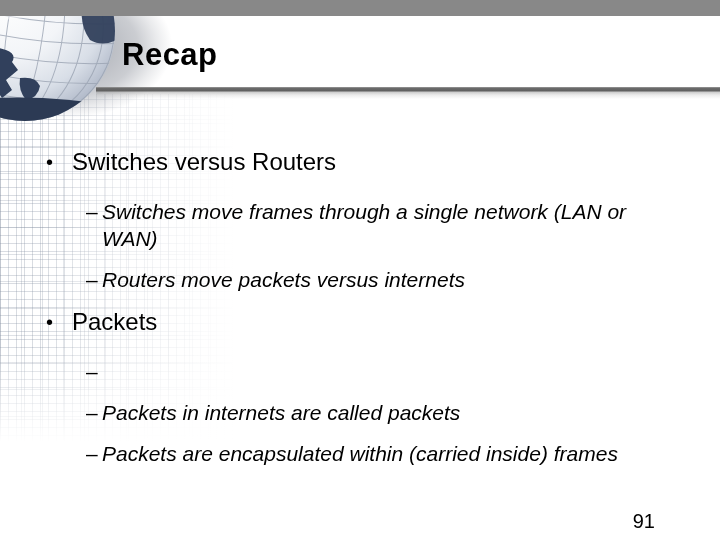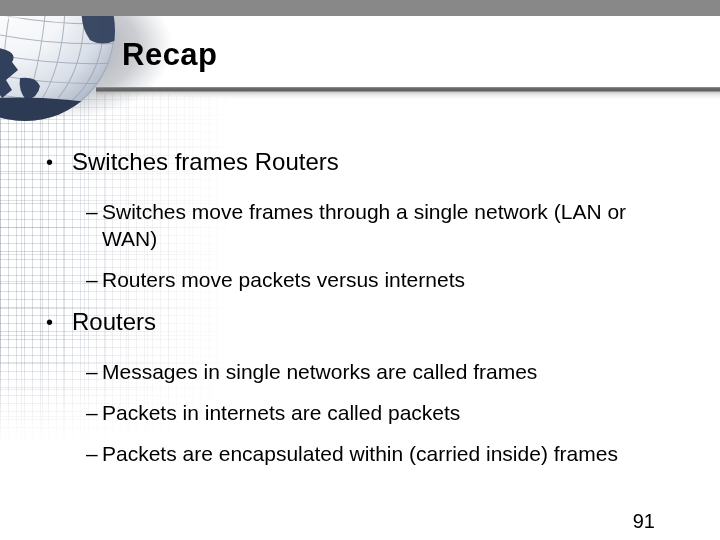--- a/index.html
+++ b/index.html
@@ -81,21 +81,21 @@
   }
   .b1 .marker { width: 26px; flex: 0 0 26px; font-size: 20px; }
   .b2 {
     display: flex;
     padding-left: 86px;
     font-size: 21px;
     line-height: 27px;
     margin-bottom: 14px;
   }
   .b2 .marker { width: 16px; flex: 0 0 16px; }
-  .b2 .text { max-width: 550px; }
+  .b2 .text { max-width: 550px; font-style: italic; }
 
   .page-number {
     position: absolute;
     right: 65px; top: 494px;
     z-index: 3;
     font-size: 20px;
   }
 </style>
 </head>
 <body>
@@ -146,41 +146,40 @@
     </svg>
   </div>
 
   <div class="title">Recap</div>
   <div class="divider"></div>
 
   <div class="content">
 
     <div class="b1">
       <span class="marker">•</span>
-      <span class="text">Switches frames Routers</span>
+      <span class="text">Switches versus Routers</span>
     </div>
 
     <div class="b2">
       <span class="marker">–</span>
       <span class="text">Switches move frames through a single network (LAN or WAN)</span>
     </div>
 
     <div class="b2">
       <span class="marker">–</span>
       <span class="text">Routers move packets versus internets</span>
     </div>
 
     <div class="b1">
       <span class="marker">•</span>
-      <span class="text">Routers</span>
+      <span class="text">Packets</span>
     </div>
 
     <div class="b2">
       <span class="marker">–</span>
-      <span class="text">Messages in single networks are called frames</span>
     </div>
 
     <div class="b2">
       <span class="marker">–</span>
       <span class="text">Packets in internets are called packets</span>
     </div>
 
     <div class="b2">
       <span class="marker">–</span>
       <span class="text">Packets are encapsulated within (carried inside) frames</span>

